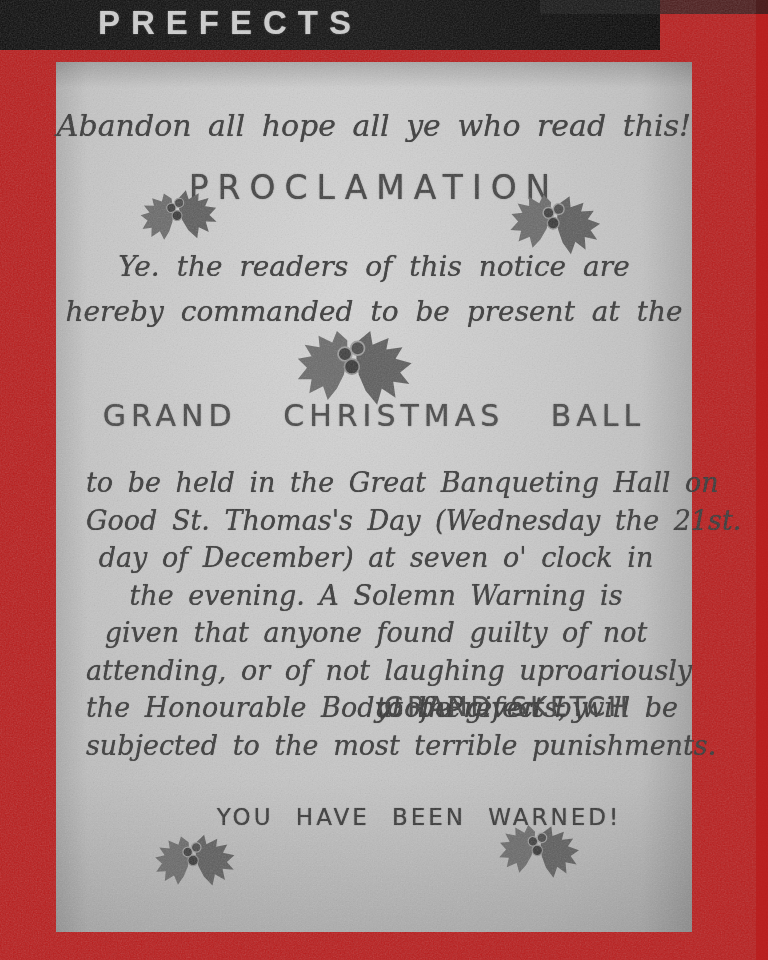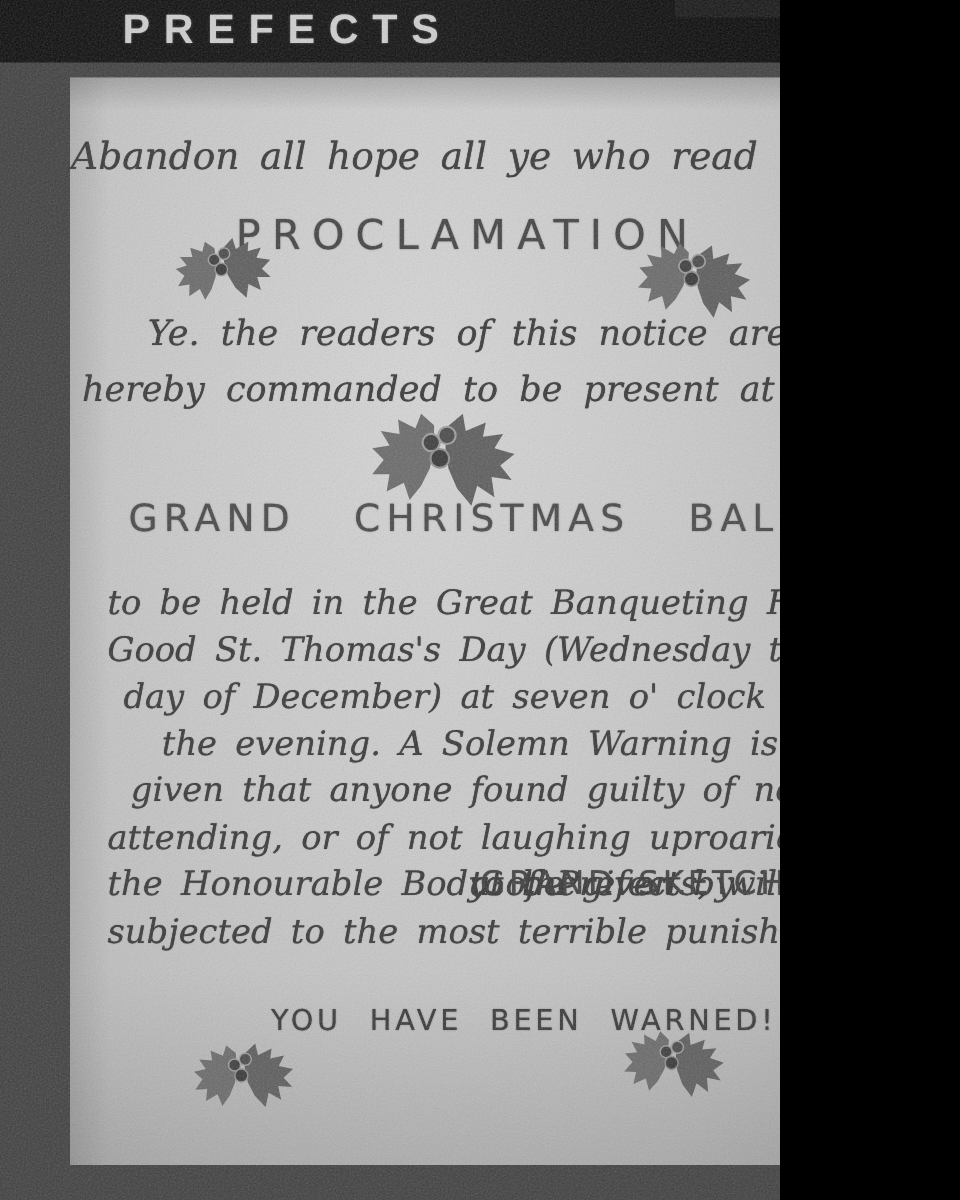--- a/index.html
+++ b/index.html
@@ -1,18 +1,18 @@
 <!DOCTYPE html>
 <html><head>
 <meta charset="utf-8">
 <style>
   html,body{margin:0;padding:0;background:#000;}
   .stage{
-    position:relative;width:624px;height:960px;overflow:hidden;
-    background:#404040;
+    position:relative;width:768px;height:960px;overflow:hidden;
+    background:#b91c1c;
     font-family:"DejaVu Serif", serif;
   }
   
   .sign-band{
     position:absolute;left:0;top:0;width:660px;height:50px;
     background:linear-gradient(to right,#0c0c0c 0%,#111 55%,#060606 100%);
   }
   .sign-band2{
     position:absolute;left:540px;top:0;width:228px;height:14px;
     background:#1c1c1c;opacity:.7;

